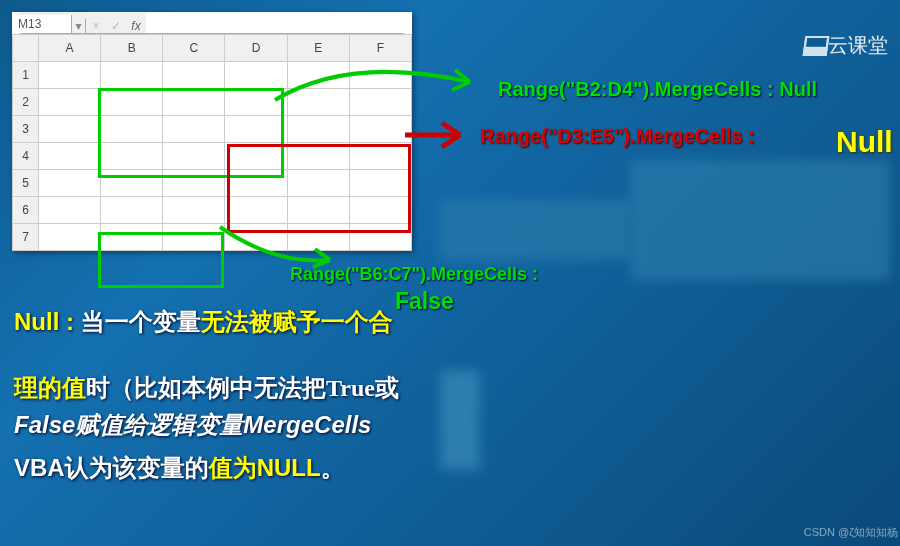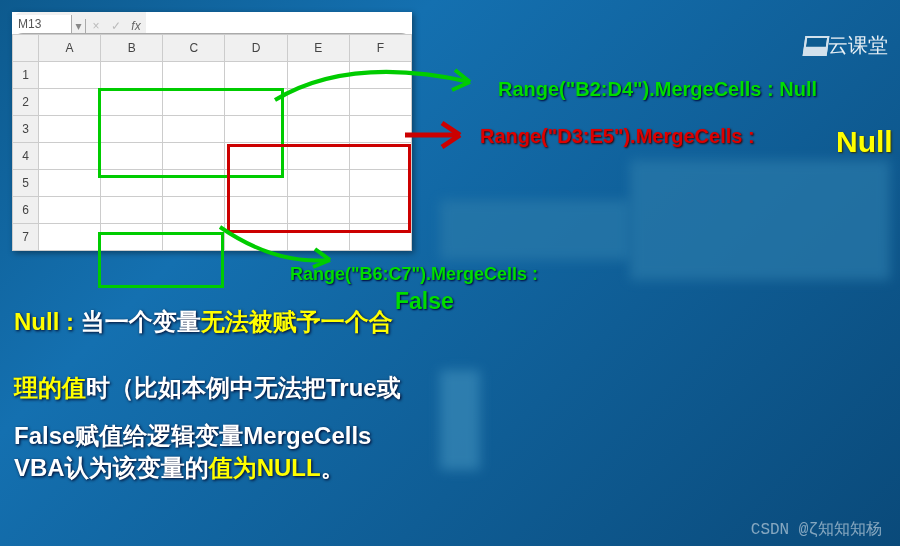--- a/index.html
+++ b/index.html
@@ -81,22 +81,22 @@
     .lbl-red { color: #dd0000; text-shadow: 1px 1px 2px #300; }
     .lbl-yellow { color: #ffff00; text-shadow: 1px 1px 2px #330; }
     .lbl-code1 { top: 78px; left: 498px; }
     .lbl-code2 { top: 125px; left: 480px; }
     .lbl-null { top: 125px; left: 836px; font-size: 30px; }
     .lbl-code3 { top: 264px; left: 290px; font-size: 18px; }
     .lbl-code3b { top: 288px; left: 395px; font-size: 23px; }
 
     .exp-line { position: absolute; font-size: 24px; font-weight: bold; text-shadow: 1px 1px 3px #002; }
     .exp1 { top: 306px; left: 14px; }
-    .exp2 { top: 372px; left: 14px; }
-    .exp3 { top: 420px; left: 14px; }
+    .exp2 { top: 372px; left: 14px; font-family: Liberation Serif, serif; }
+    .exp3 { top: 409px; left: 14px; font-style: italic; }
     .exp4 { top: 452px; left: 14px; }
     .w { color: #fff; }
     .y { color: #ffff00; }
 
     
     .logo {
       position: absolute;
       top: 32px;
       right: 12px;
       display: flex;
@@ -117,24 +117,24 @@
     .logo-icon::after {
       content: '';
       position: absolute;
       inset: 0;
       background: #0d5a8e;
       clip-path: polygon(0 0, 100% 0, 100% 55%, 0 55%);
     }
 
     .watermark {
       position: absolute;
-      bottom: 6px; right: 18px;
-      font-size: 16px;
+      bottom: 6px; right: 2px;
+      font-size: 11px;
       color: rgba(255,255,255,0.5);
-      font-family: Liberation Mono, monospace;
+      font-family: Liberation Sans, sans-serif;
     }
   </style>
 </head>
 <body>
 
 <div class="blur-patch bp1"></div>
 <div class="blur-patch bp2"></div>
 <div class="blur-patch bp3"></div>
 
 <div class="excel">

